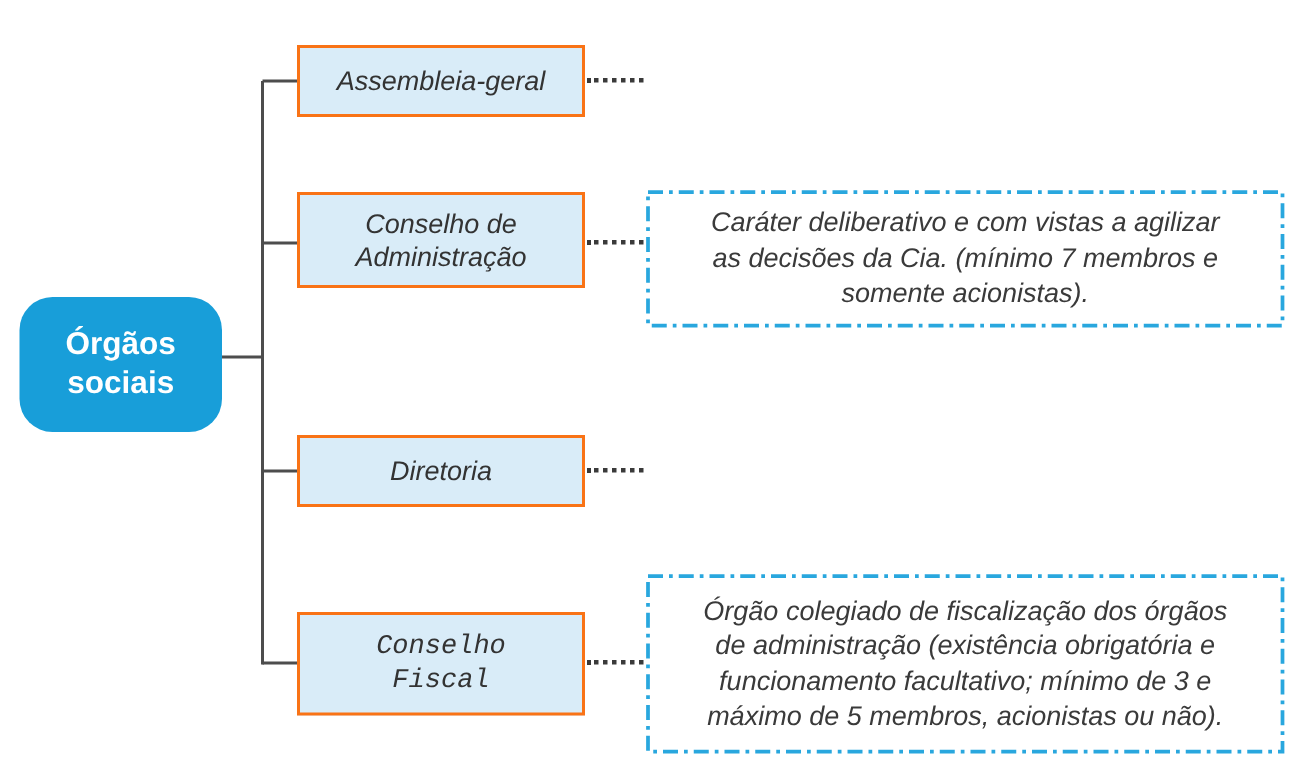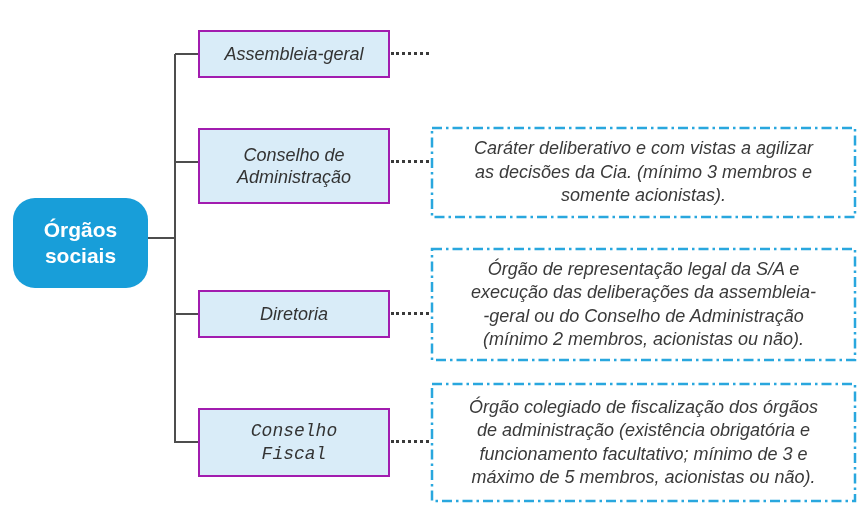--- a/index.html
+++ b/index.html
@@ -23,28 +23,28 @@
   .h-root{left:148px;top:237px;width:27px;height:2px;}
   .trunk{left:174px;top:54px;width:2px;height:389px;}
   .stub{height:2px;width:24px;left:175px;}
   .stub1{top:53px;} .stub2{top:161px;} .stub3{top:313px;} .stub4{top:441px;}
   
   .dots{position:absolute;left:391px;width:38px;height:0;border-top:3px dotted #3a3a3a;}
   .dots1{top:52px;} .dots2{top:160px;} .dots3{top:312px;} .dots4{top:440px;}
   
   .node{
     position:absolute;left:198px;width:192px;
-    background:#d9ecf8;border:2px solid #a21caf;
+    background:#d9ecf8;border:2px solid #f97316;
     box-sizing:border-box;
     display:flex;align-items:center;justify-content:center;
     font-style:italic;font-size:18px;color:#333333;line-height:1.25;
     text-align:center;white-space:pre-line;
   }
   .b1{top:30px;height:48px;}
-  .b2{top:128px;height:76px;}
+  .b2{top:128px;height:64px;}
   .b3{top:290px;height:48px;}
   .b4{top:408px;height:69px;font-family:Liberation Mono, monospace;}
   
   .desc{
     position:absolute;left:430px;width:427px;
     background:#ffffff;box-sizing:border-box;
     display:flex;align-items:center;justify-content:center;
     font-style:italic;font-size:18px;color:#3a3a3a;line-height:1.3;
     text-align:center;white-space:pre-line;
     padding:6px 10px;
@@ -96,31 +96,22 @@
   <div class="node b4">
     <span>Conselho
 Fiscal</span>
   </div>
 
   <div class="desc d2">
     <svg class="dashborder">
         <rect width="100%" height="100%"></rect>
       </svg>
     <span class="desc-text">Caráter deliberativo e com vistas a agilizar
-as decisões da Cia. (mínimo 3 membros e
+as decisões da Cia. (mínimo 7 membros e
 somente acionistas).</span>
-  </div>
-  <div class="desc d3">
-    <svg class="dashborder">
-        <rect width="100%" height="100%"></rect>
-      </svg>
-    <span class="desc-text">Órgão de representação legal da S/A e
-execução das deliberações da assembleia-
--geral ou do Conselho de Administração
-(mínimo 2 membros, acionistas ou não).</span>
   </div>
   <div class="desc d4">
     <svg class="dashborder">
         <rect width="100%" height="100%"></rect>
       </svg>
     <span class="desc-text">Órgão colegiado de fiscalização dos órgãos
 de administração (existência obrigatória e
 funcionamento facultativo; mínimo de 3 e
 máximo de 5 membros, acionistas ou não).</span>
   </div>

